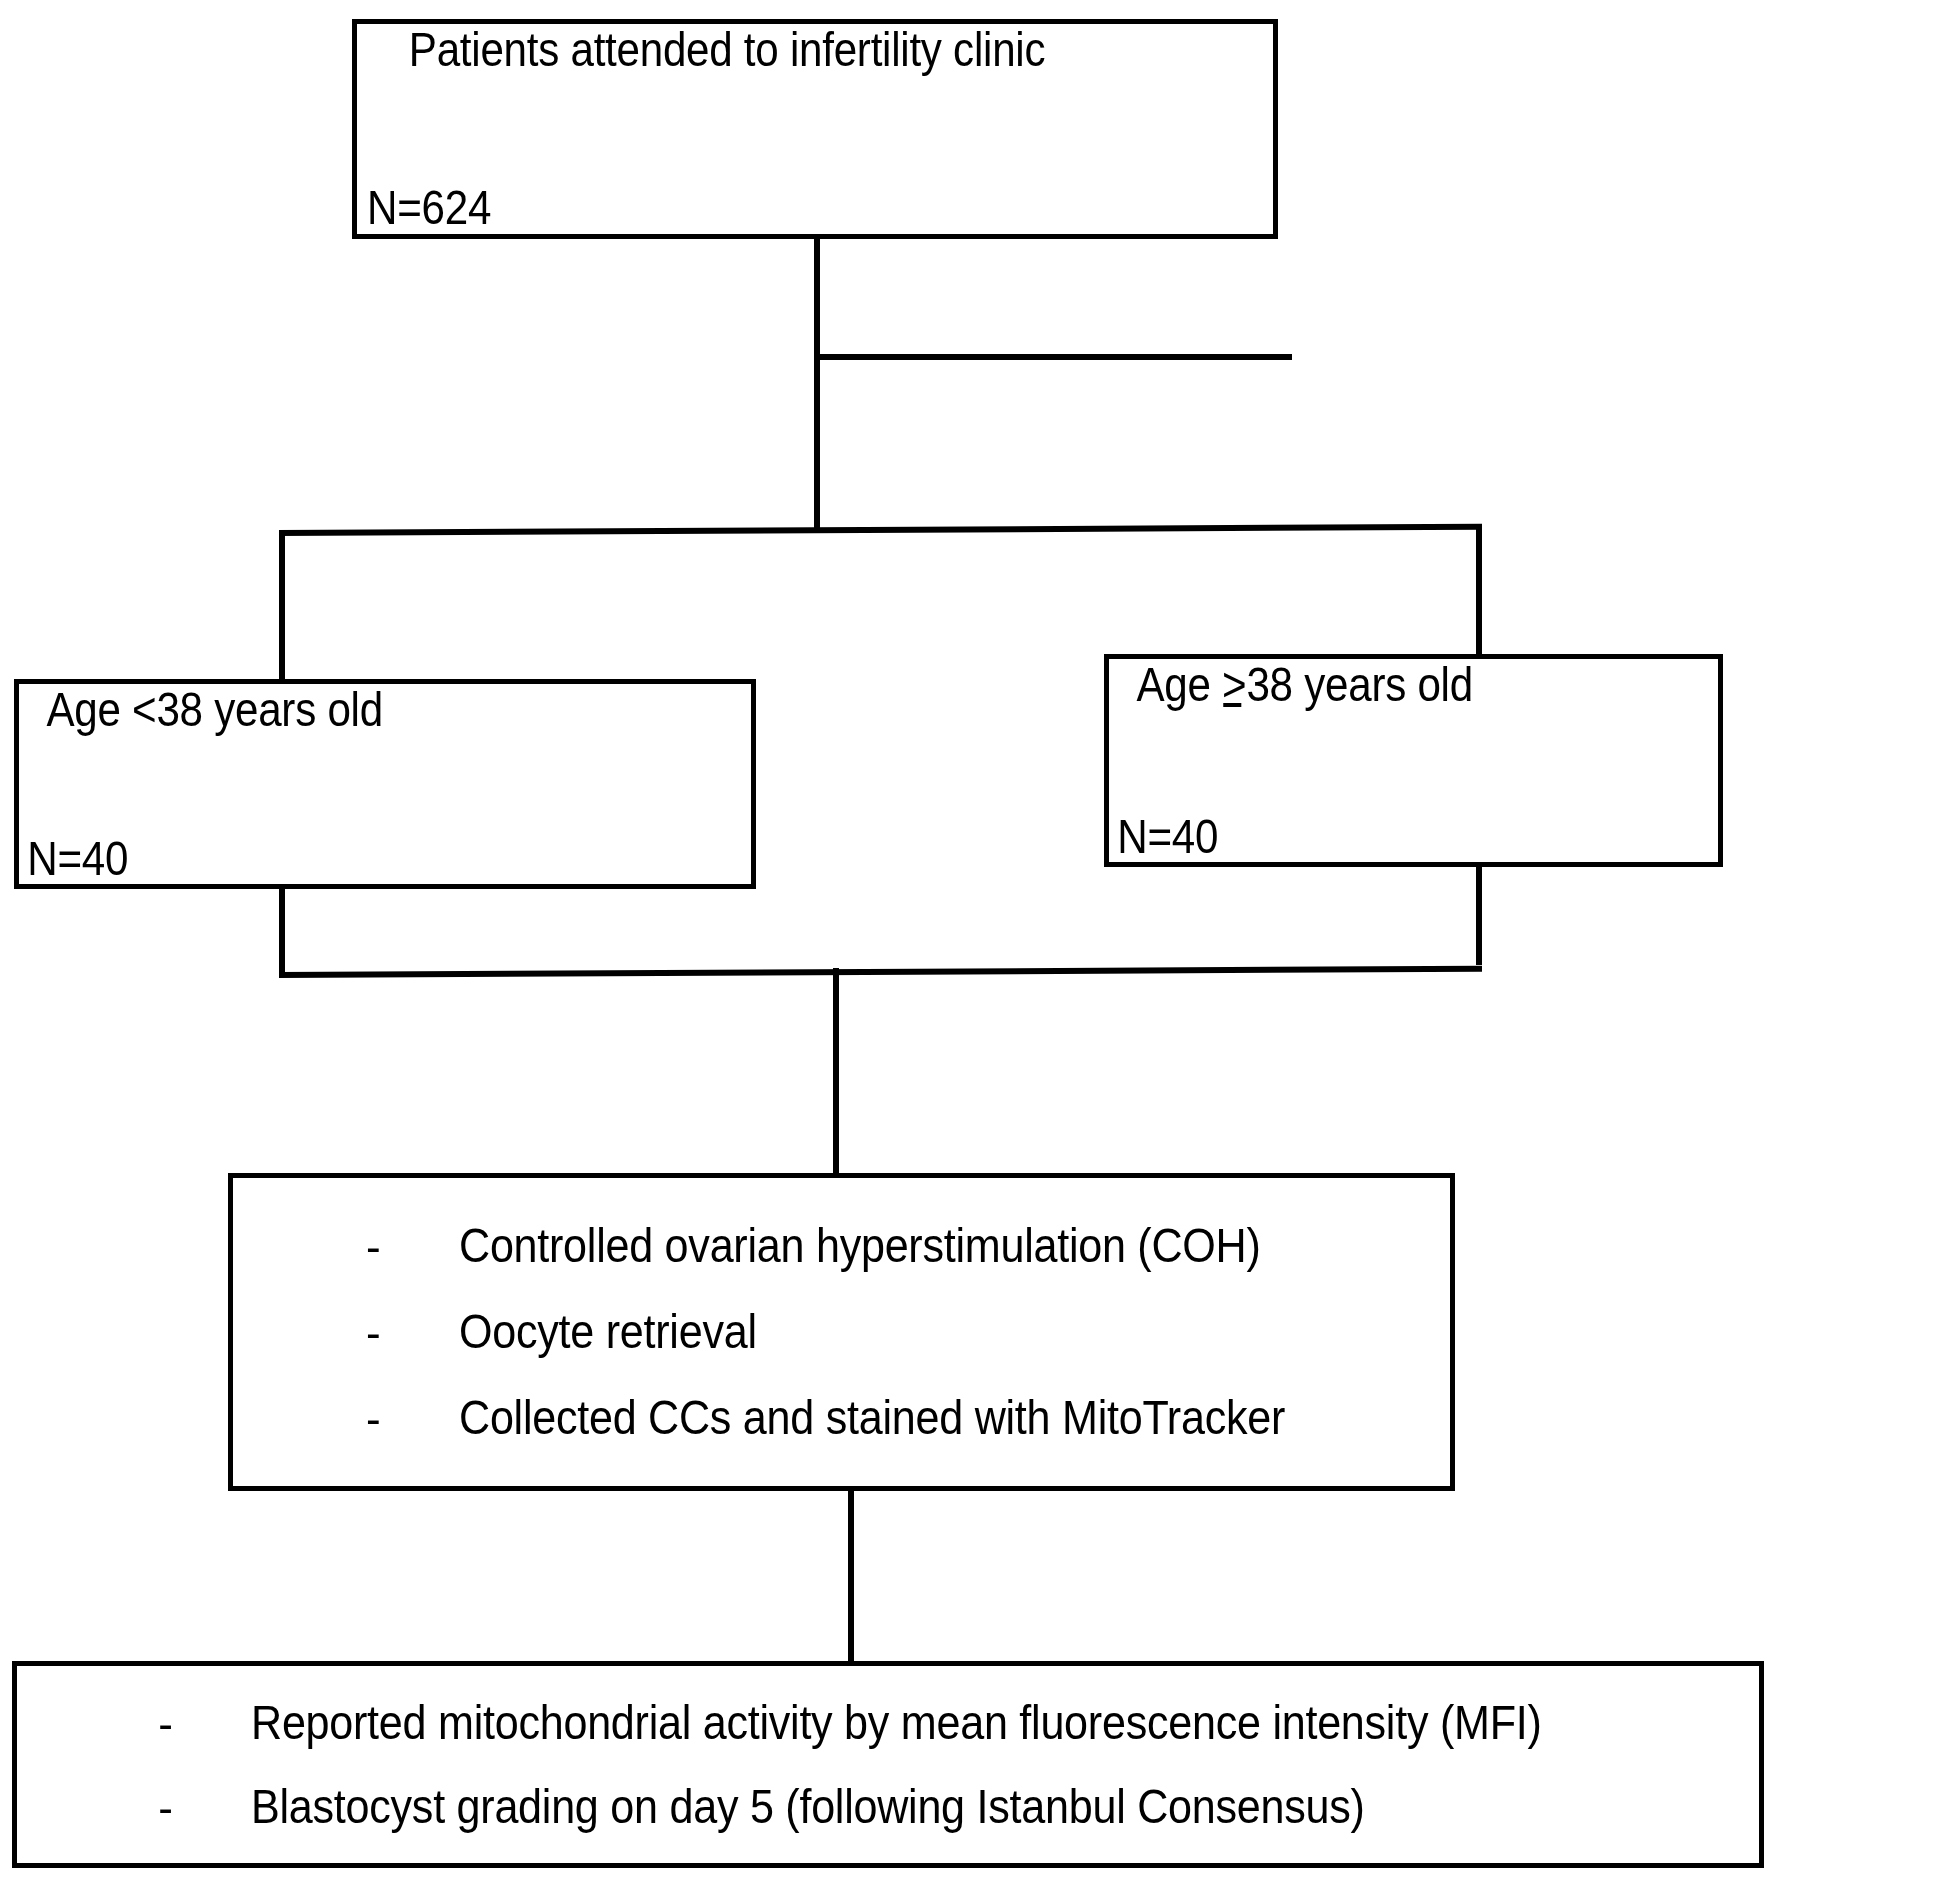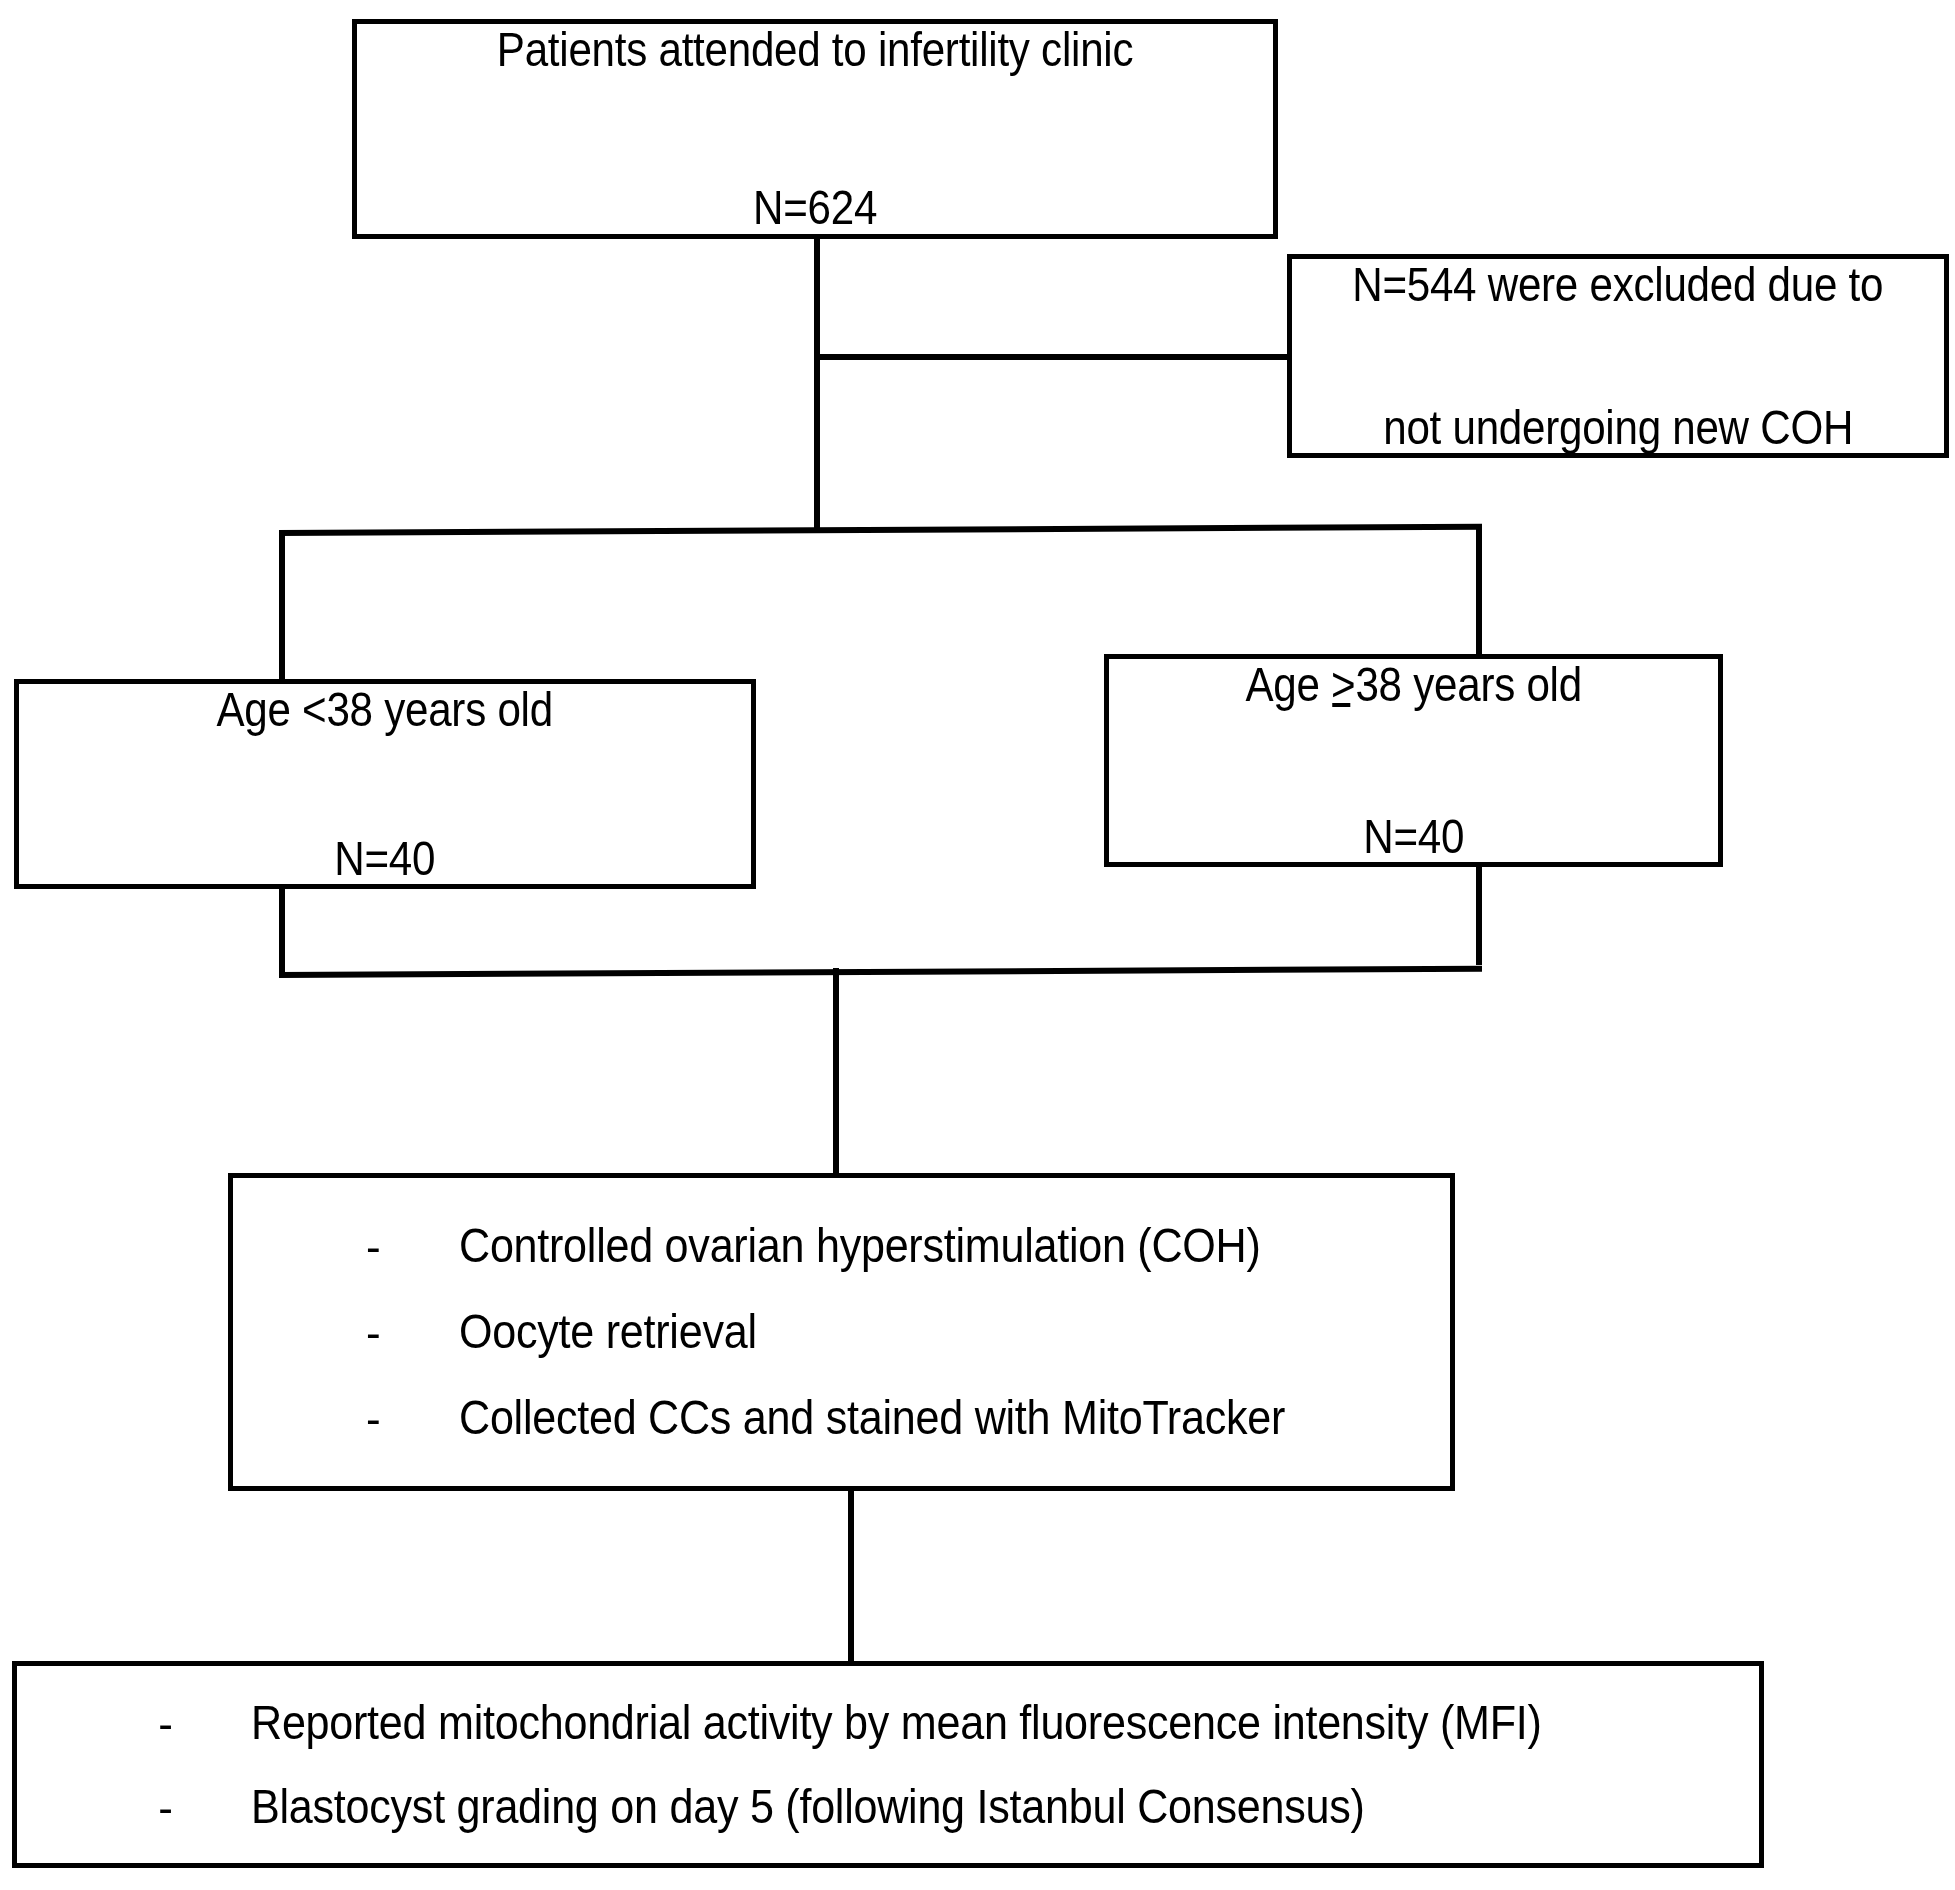--- a/index.html
+++ b/index.html
@@ -17,21 +17,21 @@
     overflow: hidden;
   }
   .box {
     position: absolute;
     box-sizing: border-box;
     border: 5.6px solid #000000;
     background: #ffffff;
     display: flex;
     flex-direction: column;
     justify-content: center;
-    align-items: center;
+    align-items: flex-start;
     gap: 34px;
   }
   .box .line {
     color: #000000;
     font-size: 49px;
     line-height: 1.05;
     white-space: nowrap;
     letter-spacing: -0.3px;
     transform: scaleX(0.86);
     transform-origin: center center;
@@ -103,25 +103,20 @@
   <div class="box" style="left:352px; top:18.5px; width:926px; height:220px;">
     <div class="line">Patients attended to infertility clinic</div>
     <div class="gap-sm"></div>
     <div class="line">N=624</div>
   </div>
 
   <div class="vline" style="left:814px; top:238px; height:292px;"></div>
 
   <div class="hline" style="left:814px; top:354px; width:478px;"></div>
 
-  <div class="box" style="left:1287px; top:254px; width:662px; height:204px;">
-    <div class="line">N=544 were excluded due to</div>
-    <div class="gap-md"></div>
-    <div class="line">not undergoing new COH</div>
-  </div>
 
   <div class="hline slant-up" style="left:279px; top:530px; width:1203px;"></div>
   <div class="vline" style="left:279px; top:530px; height:151px;"></div>
   <div class="vline" style="left:1476px; top:524px; height:133px;"></div>
 
   <div class="box" style="left:13.6px; top:679px; width:742px; height:210px;">
     <div class="line">Age &lt;38 years old</div>
     <div class="gap-md"></div>
     <div class="line">N=40</div>
   </div>

